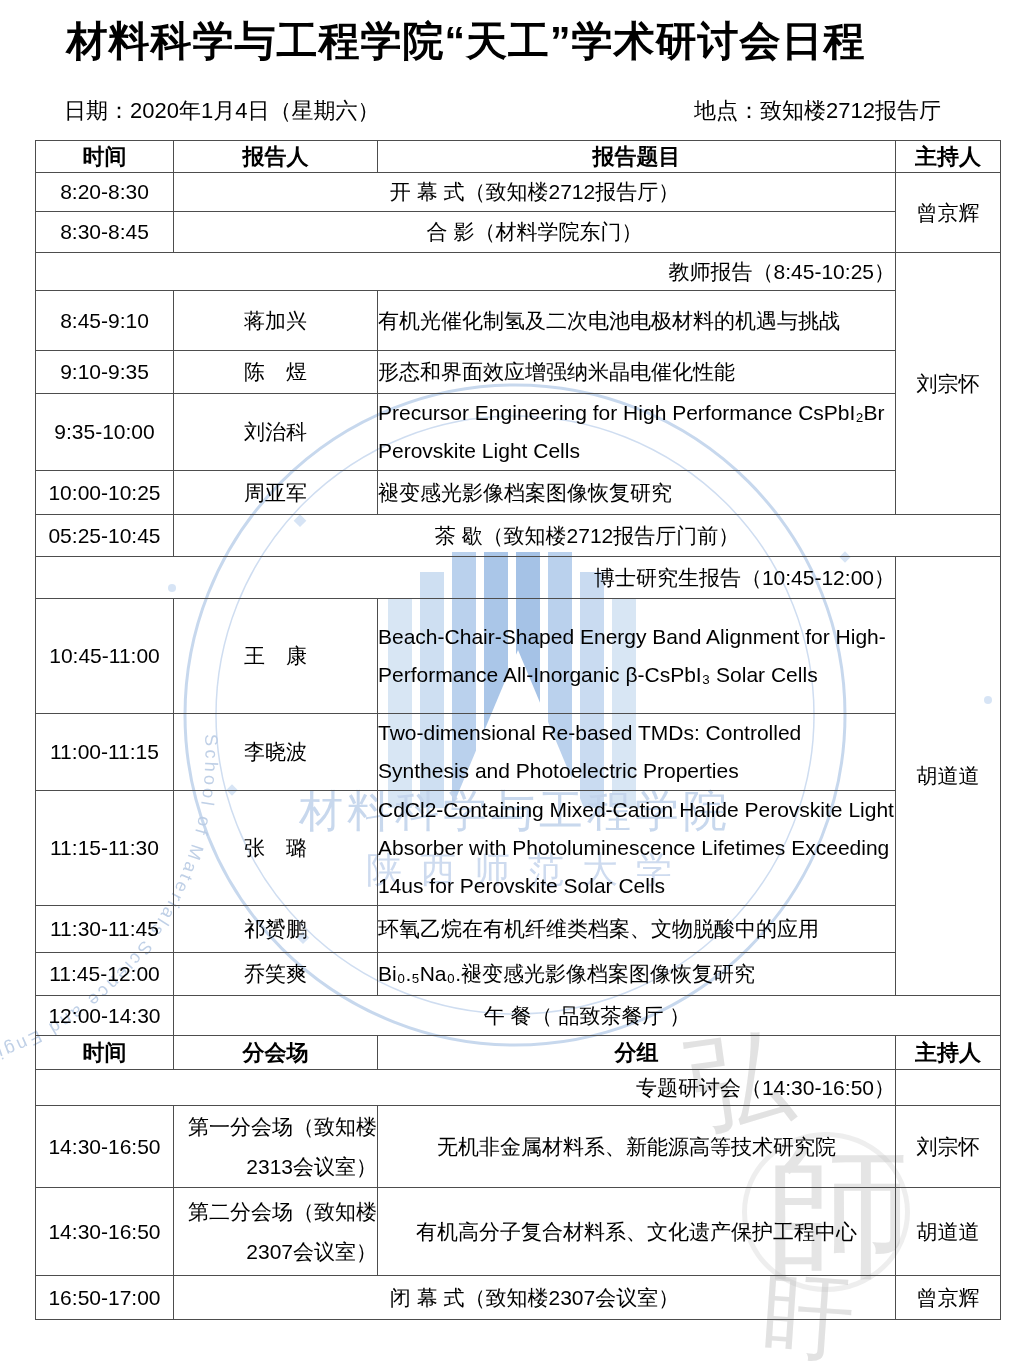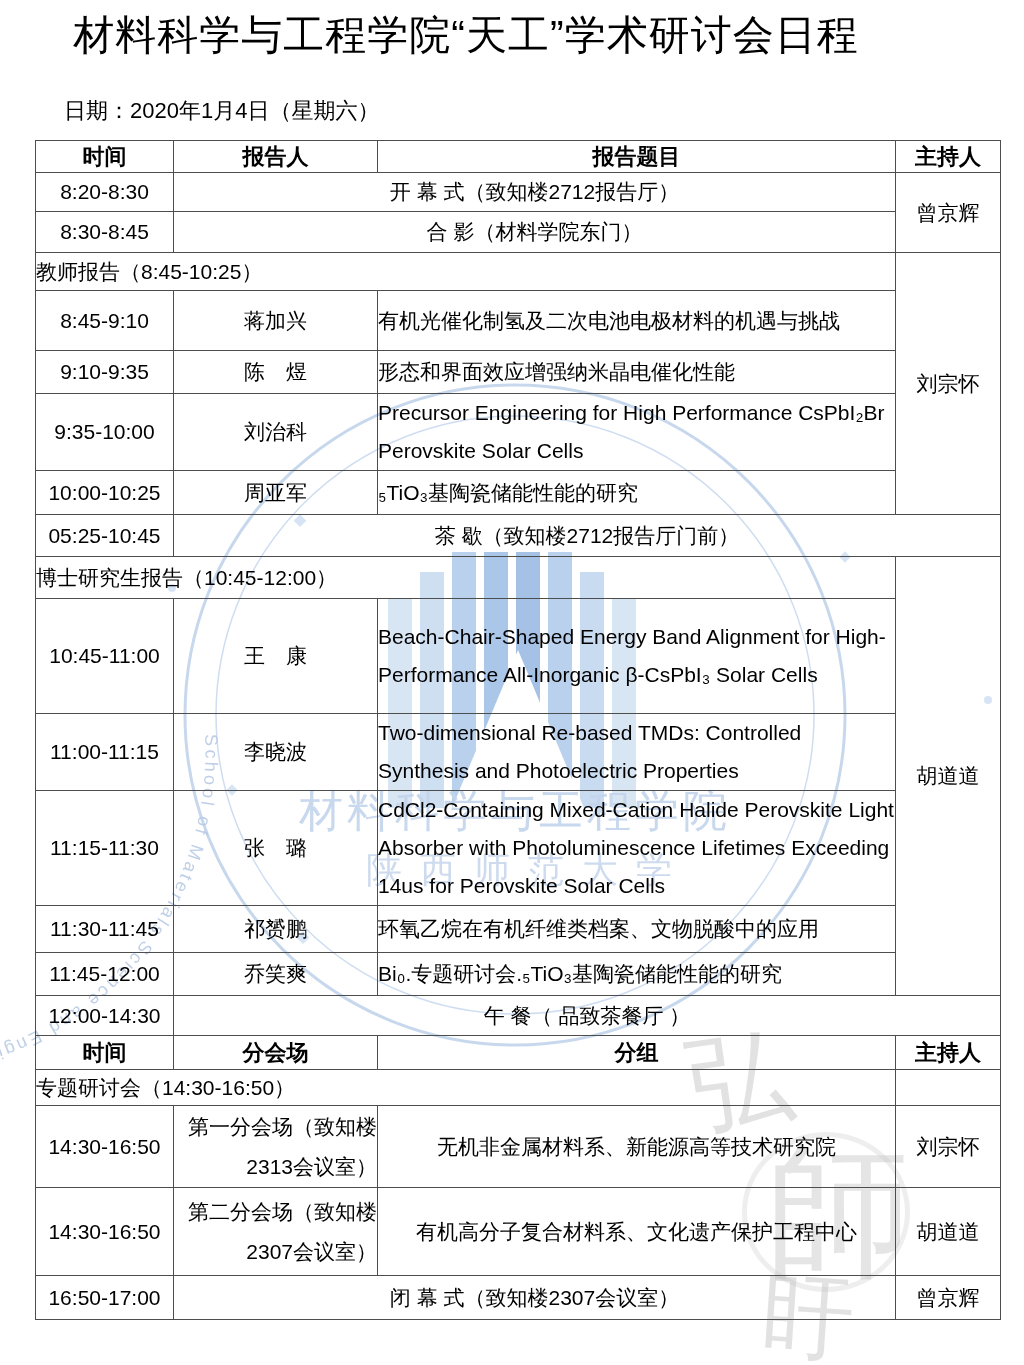--- a/index.html
+++ b/index.html
@@ -8,38 +8,38 @@
   .page{position:relative;width:1024px;height:1365px;}
 
   
   .wm{position:absolute;inset:0;z-index:0;}
   .wm-svg{position:absolute;left:0;top:0;}
   .callig{position:absolute;color:#c6c6c6;font-family:"DejaVu Serif","Liberation Serif",serif;
           line-height:1;user-select:none;}
   .swirl{position:absolute;border:5px solid #dadada;border-radius:50%;opacity:.45;}
 
   
-  .title{position:absolute;top:8px;left:0;width:932px;text-align:center;
-         font-size:41px;font-weight:normal;letter-spacing:1px;z-index:2;}
+  .title{position:absolute;top:14px;left:0;width:932px;text-align:center;
+         font-size:41px;font-weight:bold;letter-spacing:1px;z-index:2;}
   .meta{position:absolute;top:96px;left:0;width:1024px;box-sizing:border-box;
         padding:0 83px 0 64px;display:flex;justify-content:space-between;
         font-size:22px;z-index:2;}
 
   
   table.sched{position:absolute;left:35px;top:140px;width:965px;z-index:1;
         border-collapse:collapse;table-layout:fixed;background:transparent;}
   .sched col.c1{width:138px;} .sched col.c2{width:204px;}
   .sched col.c3{width:518px;} .sched col.c4{width:105px;}
   .sched th,.sched td{border:1px solid #4d4d4d;padding:0;font-size:21px;
         vertical-align:middle;background:transparent;overflow:hidden;}
   .sched th{font-size:22px;font-weight:bold;text-align:center;}
   .t-c{text-align:center;}
   .t-title{text-align:left;padding:2px 2px 2px 5px;line-height:38px;}
   .t-venue{text-align:right;padding:2px 2px 2px 6px;line-height:40px;}
-  .sect{text-align:left;font-size:22px;}
+  .sect{text-align:right;font-size:22px;}
 </style>
 </head>
 <body>
 
 <div class="page">
 
   <div class="wm">
     <svg class="wm-svg" width="1024" height="1365" viewBox="0 0 1024 1365">
       <g opacity="0.75">
         <circle cx="515" cy="715" r="330" fill="none" stroke="#b5cbe8" stroke-width="3"></circle>
@@ -76,20 +76,21 @@
     </svg>
     <span class="callig" style="left:688px;top:1028px;font-size:104px;opacity:.5;transform:rotate(-8deg);">弘</span>
     <div class="swirl" style="left:742px;top:1132px;width:158px;height:150px;"></div>
     <span class="callig" style="left:766px;top:1138px;font-size:146px;opacity:.45;">師</span>
     <span class="callig" style="left:762px;top:1272px;font-size:92px;opacity:.5;transform:rotate(4deg);">盱</span>
   </div>
 
   <div class="title">材料科学与工程学院“天工”学术研讨会日程</div>
   <div class="meta">
     <span>日期：2020年1月4日（星期六）</span>
+    <span>地点：致知楼2712报告厅</span>
   </div>
 
   <table class="sched">
     <colgroup>
         <col class="c1">
         <col class="c2">
         <col class="c3">
         <col class="c4">
       </colgroup>
 
@@ -121,26 +122,26 @@
       <td class="t-title">有机光催化制氢及二次电池电极材料的机遇与挑战</td>
     </tr>
     <tr style="height:43px">
       <td class="t-c">9:10-9:35</td>
       <td class="t-c">陈　煜</td>
       <td class="t-title">形态和界面效应增强纳米晶电催化性能</td>
     </tr>
     <tr style="height:77px">
       <td class="t-c">9:35-10:00</td>
       <td class="t-c">刘治科</td>
-      <td class="t-title">Precursor Engineering for High Performance CsPbI₂Br Perovskite Solar Cells</td>
+      <td class="t-title">Precursor Engineering for High Performance CsPbI₂Br Perovskite Light Cells</td>
     </tr>
     <tr style="height:44px">
       <td class="t-c">10:00-10:25</td>
       <td class="t-c">周亚军</td>
-      <td class="t-title">₅TiO₃基陶瓷储能性能的研究</td>
+      <td class="t-title">褪变感光影像档案图像恢复研究</td>
     </tr>
 
     <tr style="height:42px">
       <td class="t-c">05:25-10:45</td>
       <td class="t-c" colspan="3">茶 歇（致知楼2712报告厅门前）</td>
     </tr>
 
     <tr style="height:42px">
       <td class="sect" colspan="3">博士研究生报告（10:45-12:00）</td>
       <td class="t-c" rowspan="6">胡道道</td>
@@ -161,21 +162,21 @@
       <td class="t-title">CdCl2-Containing Mixed-Cation Halide Perovskite Light Absorber with Photoluminescence Lifetimes Exceeding 14us for Perovskite Solar Cells</td>
     </tr>
     <tr style="height:47px">
       <td class="t-c">11:30-11:45</td>
       <td class="t-c">祁赟鹏</td>
       <td class="t-title">环氧乙烷在有机纤维类档案、文物脱酸中的应用</td>
     </tr>
     <tr style="height:43px">
       <td class="t-c">11:45-12:00</td>
       <td class="t-c">乔笑爽</td>
-      <td class="t-title">Bi₀.专题研讨会.₅TiO₃基陶瓷储能性能的研究</td>
+      <td class="t-title">Bi₀.₅Na₀.褪变感光影像档案图像恢复研究</td>
     </tr>
 
     <tr style="height:40px">
       <td class="t-c">12:00-14:30</td>
       <td class="t-c" colspan="3">午 餐（ 品致茶餐厅 ）</td>
     </tr>
 
     <tr style="height:34px">
       <th>时间</th>
       <th>分会场</th>

